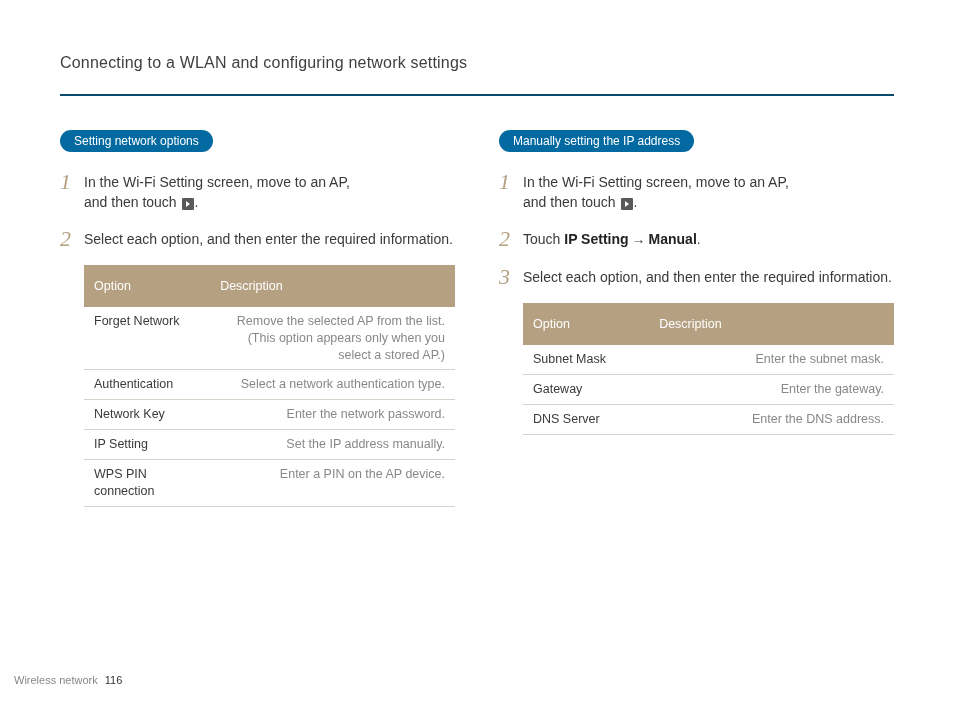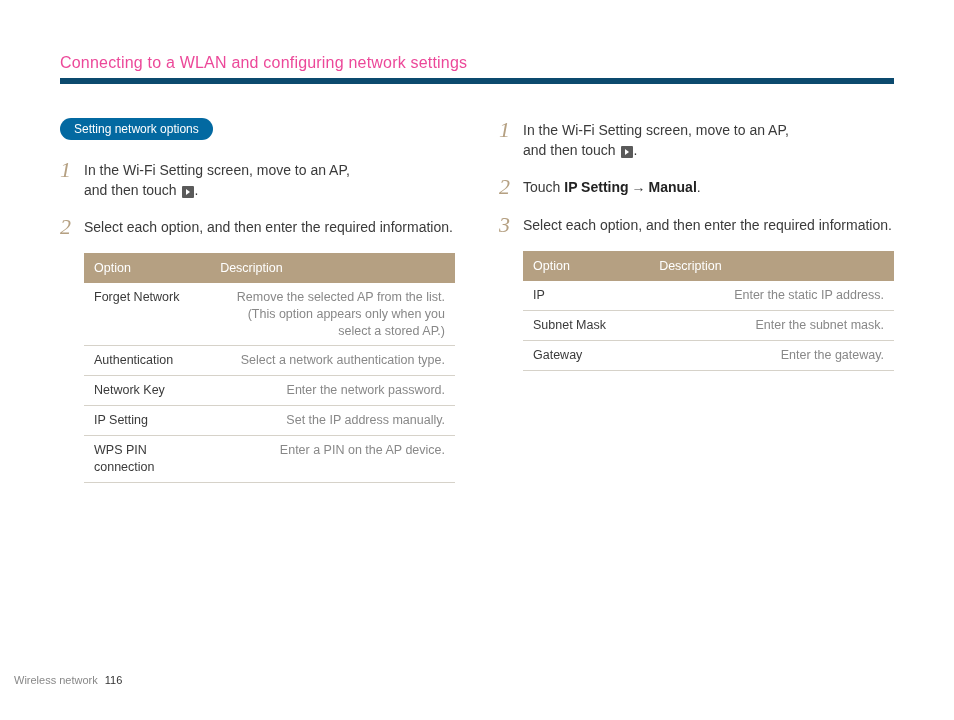--- a/index.html
+++ b/index.html
@@ -10,24 +10,24 @@
       background: #fff;
       position: relative;
       color: #333;
     }
     .page {
       padding: 54px 60px 0 60px;
     }
     .header-title {
       font-size: 16px;
       font-weight: 300;
-      color: #ec4899;
+      color: #404040;
       letter-spacing: 0.2px;
-      padding-bottom: 6px;
-      border-bottom: 6px solid #0c4a6e;
+      padding-bottom: 22px;
+      border-bottom: 2px solid #0c4a6e;
       margin-bottom: 34px;
     }
     .columns {
       display: flex;
       gap: 44px;
     }
     .col {
       flex: 1;
       min-width: 0;
     }
@@ -87,21 +87,21 @@
       width: 100%;
       border-collapse: collapse;
       margin-top: 6px;
       font-size: 12.5px;
     }
     .opt-table thead th {
       background: #b5a082;
       color: #fff;
       font-weight: 400;
       text-align: left;
-      padding: 8px 10px;
+      padding: 14px 10px;
     }
     .opt-table tbody td {
       padding: 6px 10px;
       border-bottom: 1px solid #d6d2c9;
       vertical-align: top;
       line-height: 1.35;
     }
     .opt-table tbody td.opt-name {
       color: #3a3a3a;
       width: 34%;
@@ -176,20 +176,21 @@
             </tr>
             <tr>
               <td class="opt-name">WPS PIN connection</td>
               <td class="opt-desc">Enter a PIN on the AP device.</td>
             </tr>
           </tbody>
       </table>
     </div>
 
     <div class="col col-right">
+      <div class="pill">Manually setting the IP address</div>
 
       <div class="step">
         <div class="step-num">1</div>
         <div class="step-body">
           <span>In the Wi-Fi Setting screen, move to an AP,</span><br>
           <span>and then touch </span><span class="chevron-icon"></span><span>.</span>
         </div>
       </div>
 
       <div class="step">
@@ -208,30 +209,30 @@
 
       <table class="opt-table" style="margin-left:24px; width:calc(100% - 24px);">
         <thead>
           <tr>
             <th>Option</th>
             <th>Description</th>
           </tr>
         </thead>
         <tbody id="right-table-body">
             <tr>
-              <td class="opt-name">IP</td>
-              <td class="opt-desc">Enter the static IP address.</td>
-            </tr>
-            <tr>
               <td class="opt-name">Subnet Mask</td>
               <td class="opt-desc">Enter the subnet mask.</td>
             </tr>
             <tr>
               <td class="opt-name">Gateway</td>
               <td class="opt-desc">Enter the gateway.</td>
+            </tr>
+            <tr>
+              <td class="opt-name">DNS Server</td>
+              <td class="opt-desc">Enter the DNS address.</td>
             </tr>
           </tbody>
       </table>
     </div>
   </div>
 </div>
 
 <div class="footer">
   <span>Wireless network</span>
   <span class="pagenum">116</span>

